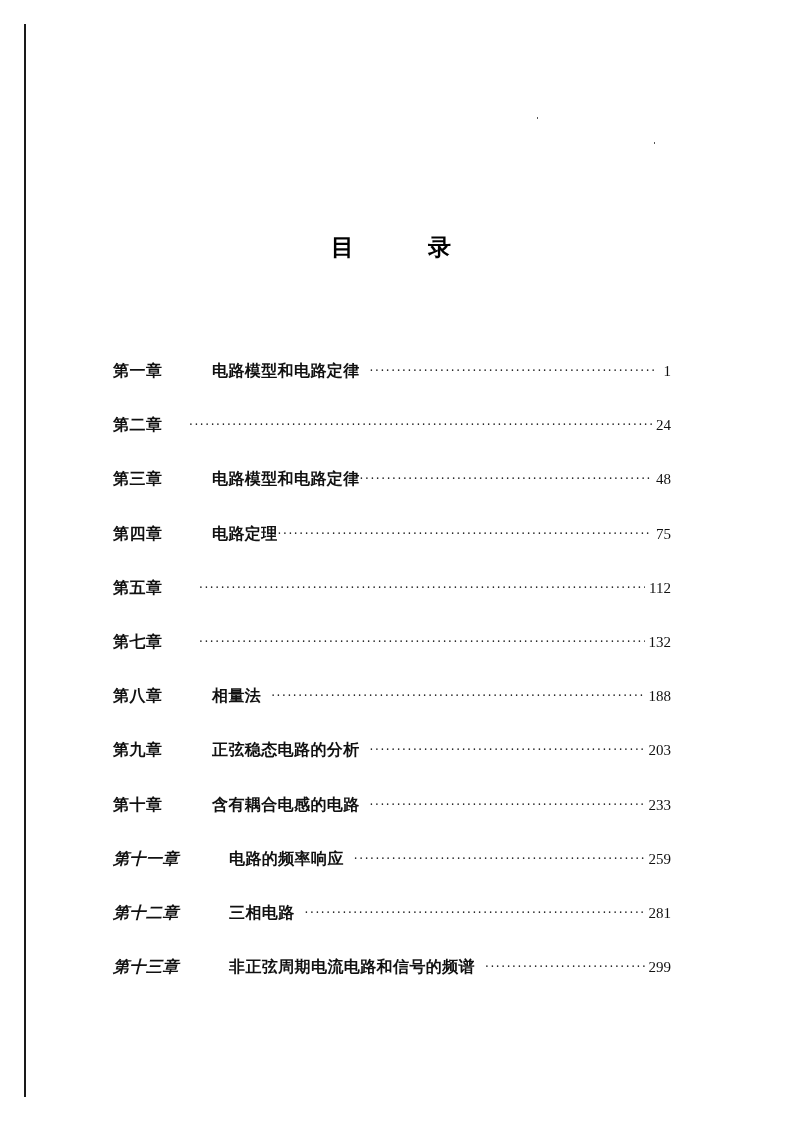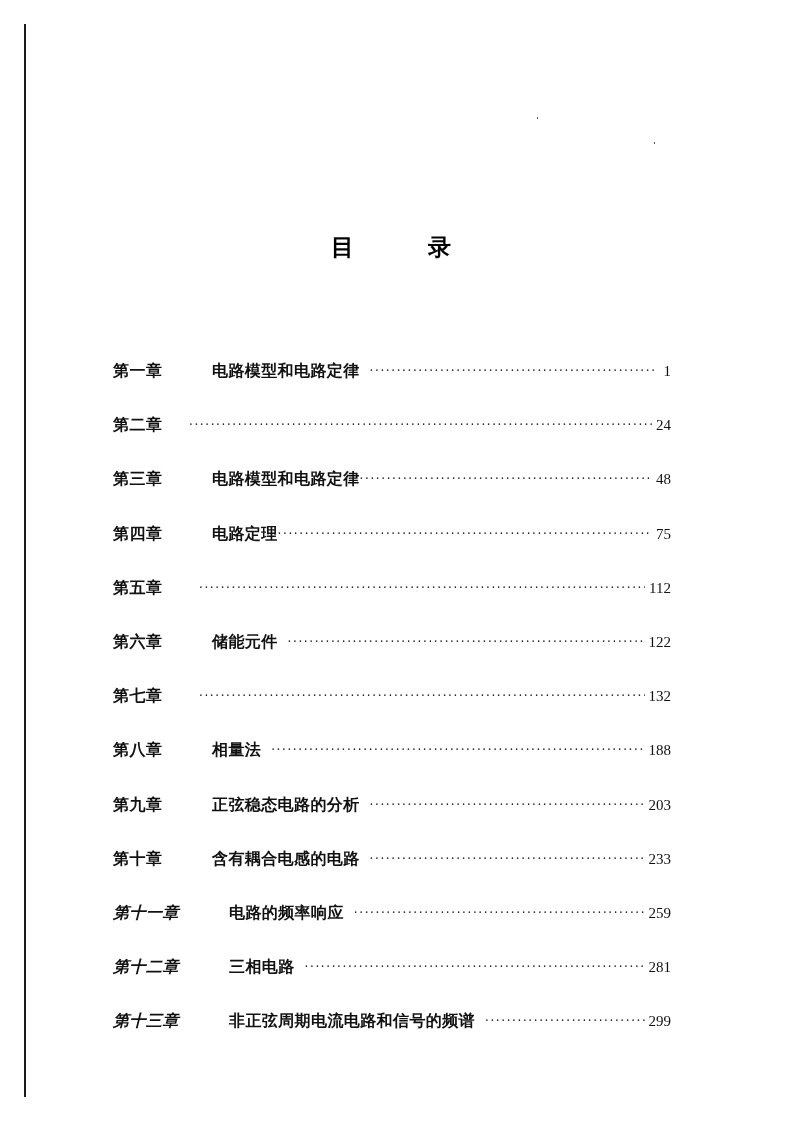--- a/index.html
+++ b/index.html
@@ -131,26 +131,20 @@
     <span class="title">电路定理</span>
     <span class="leader tight"></span>
     <span class="page">75</span>
   </div>
   <div class="toc-row">
     <span class="chap short">第五章</span>
     <span class="leader"></span>
     <span class="page">112</span>
   </div>
   <div class="toc-row">
-    <span class="chap short">第六章</span>
-    <span class="title">储能元件</span>
-    <span class="leader"></span>
-    <span class="page">122</span>
-  </div>
-  <div class="toc-row">
     <span class="chap short">第七章</span>
     <span class="leader"></span>
     <span class="page">132</span>
   </div>
   <div class="toc-row">
     <span class="chap short">第八章</span>
     <span class="title">相量法</span>
     <span class="leader"></span>
     <span class="page">188</span>
   </div>

